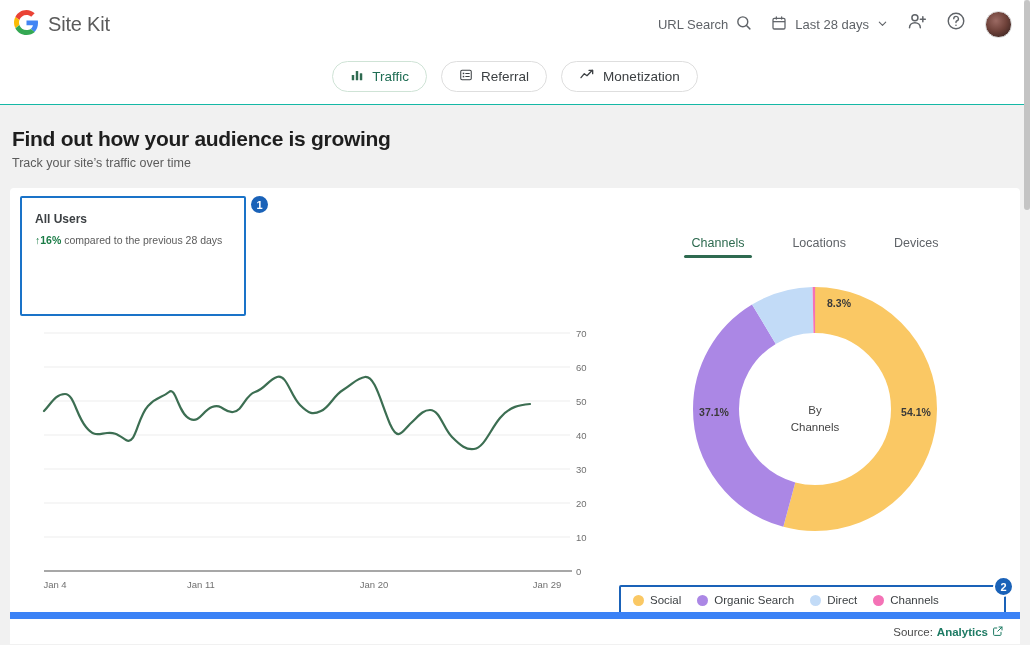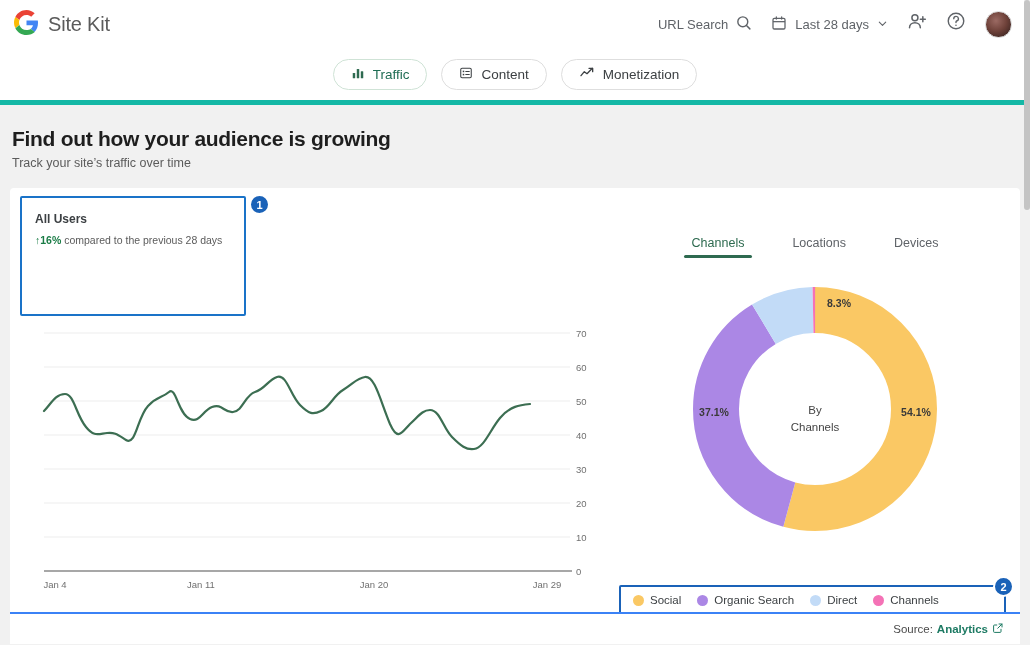--- a/index.html
+++ b/index.html
@@ -28,21 +28,21 @@
   .avatar {
     width: 27px; height: 27px; border-radius: 50%;
     background: radial-gradient(circle at 40% 35%, #9b6a63 0%, #6e4139 48%, #2b1c1a 100%);
     border: 1px solid #d7d7d7;
   }
 
   
   .pillbar {
     background: #fff; height: 57px;
     display: flex; align-items: center; justify-content: center; gap: 14px;
-    border-bottom: 5px solid #14b8a6;
+    border-bottom: 1px solid #14b8a6;
   }
   .pill {
     display: flex; align-items: center; gap: 8px;
     height: 31px; padding: 0 17px;
     border: 1px solid #dedede; border-radius: 16px;
     background: #fff; font-size: 13.5px; color: #3c4043; cursor: pointer;
     white-space: nowrap;
   }
   .pill.active { border-color: #cfe3d6; color: #22695a; }
   .pill.active .plabel { color: #1f6d54; }
@@ -114,21 +114,21 @@
     border: 2px solid #1a62b8; border-radius: 2px;
     display: flex; align-items: center; gap: 16px;
     padding: 7px 12px; background: #fff;
   }
   .lg { display: flex; align-items: center; gap: 6px; font-size: 11.5px; color: #3c4043; white-space: nowrap; }
   .dot { width: 11px; height: 11px; border-radius: 50%; display: inline-block; }
 
   
   .footer {
     position: absolute; left: 10px; right: 10px; top: 612px;
-    height: 32px; background: #fff; border-top: 2px solid #3b82f6;
+    height: 32px; background: #fff; border-top: 7px solid #3b82f6;
     display: flex; align-items: center; justify-content: flex-end;
     padding-right: 16px; font-size: 11.5px; color: #4a4a4a; gap: 4px;
   }
   .footer a { color: #1d7a63; text-decoration: none; font-weight: 600; }
   .scroll {
     position: absolute; right: 0; top: 0; width: 6px; height: 645px; background: #f1f1f1;
   }
   .scroll .thumb { position: absolute; top: 0; width: 6px; height: 210px; background: #c4c4c4; border-radius: 3px; }
 </style>
 </head>
@@ -213,21 +213,21 @@
     <div class="pill">
       <span>
         <svg width="14" height="14" viewBox="0 0 24 24" fill="none" stroke="#3c4043" stroke-width="1.8">
           <rect x="3" y="4" width="18" height="16" rx="2.2"></rect>
           <rect x="6.4" y="8" width="2.6" height="2.6" fill="#3c4043" stroke="none"></rect>
           <rect x="6.4" y="13.4" width="2.6" height="2.6" fill="#3c4043" stroke="none"></rect>
           <line x1="11.6" y1="9.3" x2="17.6" y2="9.3" stroke-linecap="round"></line>
           <line x1="11.6" y1="14.7" x2="17.6" y2="14.7" stroke-linecap="round"></line>
         </svg>
       </span>
-      <span class="plabel">Content</span>
+      <span class="plabel">Referral</span>
     </div>
 
 
     <div class="pill">
       <span>
         <svg width="16" height="16" viewBox="0 0 24 24" fill="none" stroke="#3c4043" stroke-width="2">
           <polyline points="3,16 8,10 12,13 20,5" stroke-linecap="round" stroke-linejoin="round"></polyline>
           <polyline points="15,5 20.5,5 20.5,10" stroke-linecap="round" stroke-linejoin="round"></polyline>
         </svg>
       </span>

